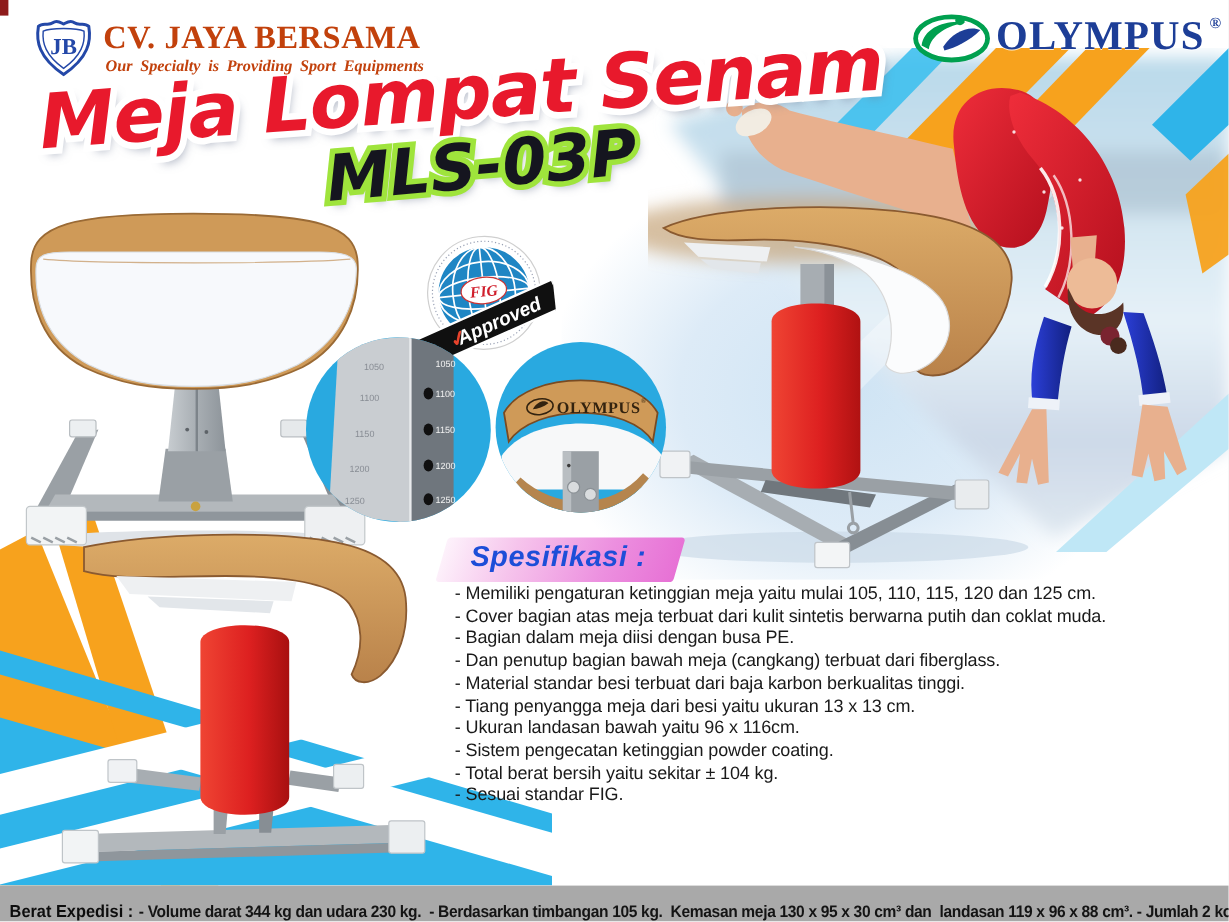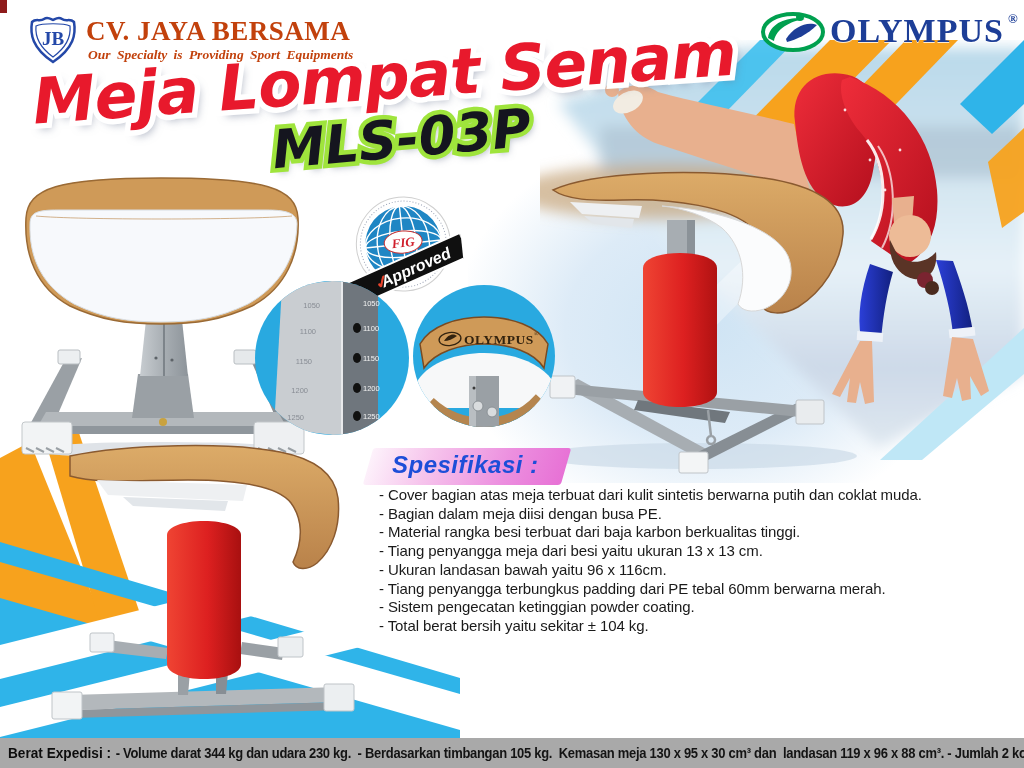--- a/index.html
+++ b/index.html
@@ -36,21 +36,21 @@
   .spec-banner{left:368px;top:448px;width:198px;height:37px;transform:skewX(-16deg);
                border-radius:3px;background:linear-gradient(95deg,#fdf2fb 0%,#f6c4ec 30%,#ec8fdf 70%,#e771d5 100%)}
   .spec-heading{left:392px;top:451px;font:italic 700 24px "Liberation Sans",sans-serif;
                 color:#1d4ed8;letter-spacing:.5px}
   .spec-list{left:379px;top:486px;width:645px}
   .spec-item{font-size:15px;line-height:18.7px;color:#1a1a1a;font-weight:500;
              letter-spacing:-.1px;white-space:nowrap}
 
   
   .footer{left:0;top:738px;width:1024px;height:30px;background:#a9a9a9;display:flex;
-          align-items:center;padding-left:8px;box-sizing:border-box;overflow:hidden}
+          align-items:flex-end;padding-left:8px;box-sizing:border-box;overflow:hidden}
   .footer-inner{transform:scaleX(.94);transform-origin:left center;white-space:nowrap;
                 display:flex;align-items:baseline}
   .footer-label{font-weight:bold;font-size:14.5px;color:#0d0d0d;margin-right:5px}
   .footer-text{font-weight:bold;font-size:13.8px;color:#141414;white-space:pre;letter-spacing:-.3px}
 
   .corner-red{left:0;top:0;width:7px;height:13px;background:#8e1b1b}
   .mid-glow{left:468px;top:138px;width:480px;height:345px;
             background:radial-gradient(ellipse at 50% 55%,#cfe4f4 0%,#ddebf7 42%,rgba(255,255,255,0) 75%)}
 </style>
 </head>
@@ -341,28 +341,30 @@
       <path d="M26,31 C34,18 48,13 57,17 C48,26 36,32 27,34 Z" fill="#1d3e97"></path>
       <circle cx="40" cy="9" r="4" fill="#00a04f"></circle>
     </svg>
     <span class="olympus-word">OLYMPUS</span>
     <span class="olympus-reg">®</span>
   </div>
 
   <div class="abs spec-banner"></div>
   <div class="abs spec-heading">Spesifikasi :</div>
   <div class="abs spec-list">
+    <div class="spec-item">- Memiliki pengaturan ketinggian meja yaitu mulai 105, 110, 115, 120 dan 125 cm.</div>
     <div class="spec-item">- Cover bagian atas meja terbuat dari kulit sintetis berwarna putih dan coklat muda.</div>
     <div class="spec-item">- Bagian dalam meja diisi dengan busa PE.</div>
-    <div class="spec-item">- Material rangka besi terbuat dari baja karbon berkualitas tinggi.</div>
+    <div class="spec-item">- Dan penutup bagian bawah meja (cangkang) terbuat dari fiberglass.</div>
+    <div class="spec-item">- Material standar besi terbuat dari baja karbon berkualitas tinggi.</div>
     <div class="spec-item">- Tiang penyangga meja dari besi yaitu ukuran 13 x 13 cm.</div>
     <div class="spec-item">- Ukuran landasan bawah yaitu 96 x 116cm.</div>
-    <div class="spec-item">- Tiang penyangga terbungkus padding dari PE tebal 60mm berwarna merah.</div>
     <div class="spec-item">- Sistem pengecatan ketinggian powder coating.</div>
     <div class="spec-item">- Total berat bersih yaitu sekitar ± 104 kg.</div>
+    <div class="spec-item">- Sesuai standar FIG.</div>
   </div>
 
   <div class="abs footer">
     <div class="footer-inner">
       <span class="footer-label">Berat Expedisi :</span>
       <span class="footer-text">- Volume darat 344 kg dan udara 230 kg.  - Berdasarkan timbangan 105 kg.  Kemasan meja 130 x 95 x 30 cm³ dan  landasan 119 x 96 x 88 cm³. - Jumlah 2 koli.</span>
     </div>
   </div>
 
 </div>

